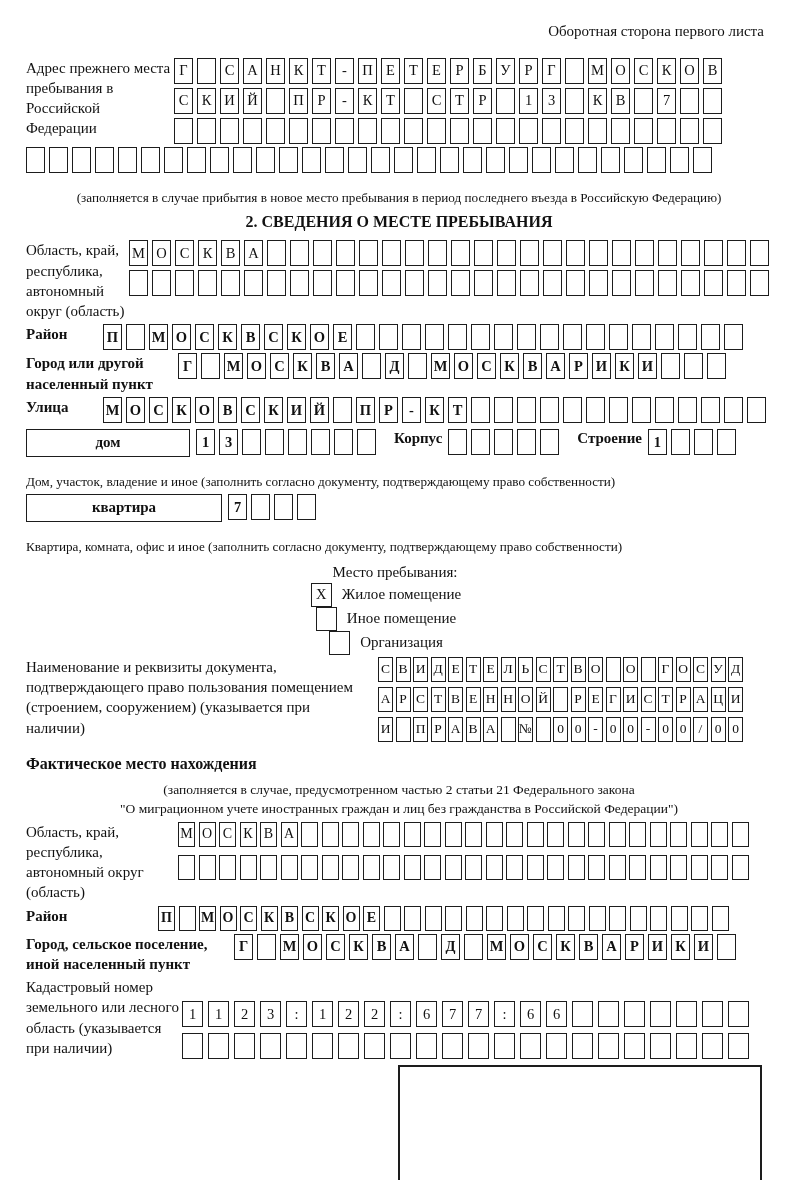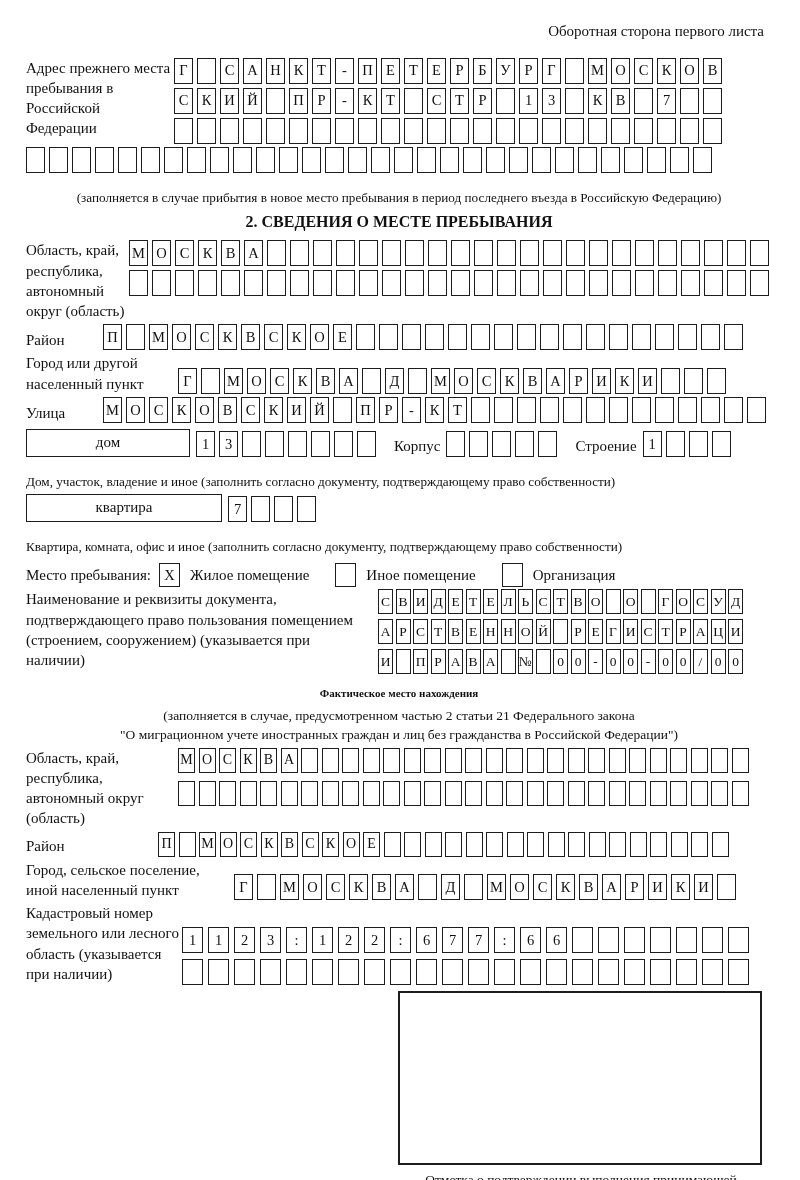--- a/index.html
+++ b/index.html
@@ -8,21 +8,21 @@
     width: 800px; height: 1180px;
     font-family: "Liberation Serif", serif;
     color: #111; font-size: 15px; line-height: 1.3;
     position: relative; overflow: hidden;
   }
   .page { padding: 8px 28px 0 26px; }
 
   .header-note { text-align: right; font-size: 15px; margin: 14px 8px 16px 0; }
 
   .frow { display: flex; align-items: flex-start; margin-bottom: 3px; }
-  .frow.vcenter { align-items: flex-end; }
+  .frow.vcenter { align-items: flex-start; font-weight: bold; }
   .flabel { flex-shrink: 0; font-size: 15px; line-height: 1.35; }
   .boxcol { display: flex; flex-direction: column; gap: 4px; }
 
   .boxrow { display: flex; flex-wrap: nowrap; }
   .cbox {
     width: 19px; height: 26px; border: 1.6px solid #1d1d1d; margin-right: 4px;
     display: inline-flex; align-items: center; justify-content: center;
     font-size: 14.5px; flex-shrink: 0; background: #fff;
   }
   .boxrow.sm .cbox { width: 15px; height: 25px; margin-right: 2.5px; font-size: 13.5px; }
@@ -34,32 +34,32 @@
 
   .widebox {
     border: 1.6px solid #1d1d1d; height: 28px; display: inline-flex;
     align-items: center; justify-content: center; font-size: 15px;
     margin-right: 6px; flex-shrink: 0; background:#fff;
   }
   .widebox.house { width: 164px; }
   .widebox.apt { width: 196px; margin-left: 0; }
   .inline-label { margin: 0 6px 0 14px; white-space: nowrap; }
 
-  .presence { display: flex; align-items: center; margin: 8px 0 2px 0; }
+  .presence { display: flex; align-items: center; margin: 8px 0 2px 0; flex-direction: column; }
   .presence .plabel { margin-right: 8px; }
   .chk {
     width: 21px; height: 24px; border: 1.6px solid #1d1d1d; display: inline-flex;
     align-items: center; justify-content: center; font-size: 14.5px; background:#fff;
     flex-shrink: 0;
   }
   .opt { display: inline-flex; align-items: center; margin-right: 26px; }
   .opt .olabel { margin-left: 10px; }
   .select-note { width: 62%; text-align: center; font-size: 13.2px; margin: 2px 0 6px 0; }
 
-  .actual-head { text-align: center; font-weight: bold; font-size: 11px; margin: 12px 0 6px 0; }
+  .actual-head { text-align: left; font-weight: bold; font-size: 16px; margin: 12px 0 6px 0; }
   .actual-note { text-align: center; font-size: 13.5px; margin-bottom: 2px; }
 
   .stamp-wrap { margin: 6px 0 0 372px; width: 366px; }
   .stamp-box { width: 364px; height: 174px; border: 2px solid #1d1d1d; background:#fff; }
   .stamp-caption { text-align: center; font-size: 13.5px; line-height: 1.5; margin-top: 5px; }
 
   .w148 { width: 148px; }
   .w103 { width: 103px; }
   .w77  { width: 77px; }
   .w156 { width: 156px; }

